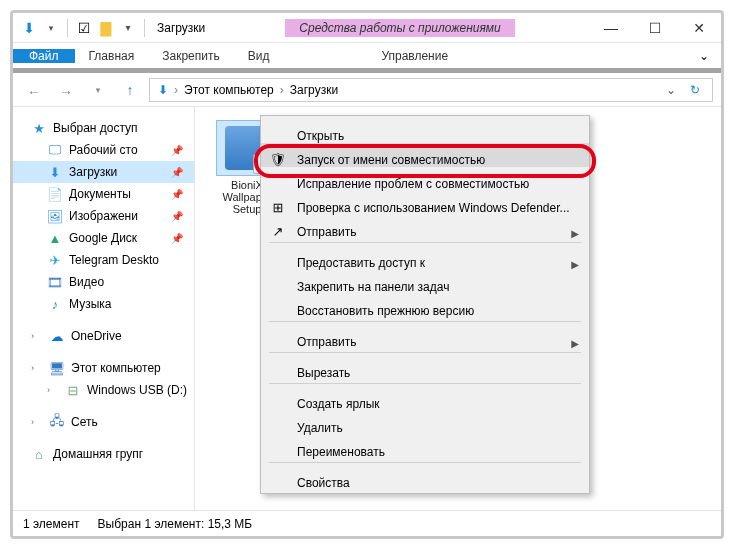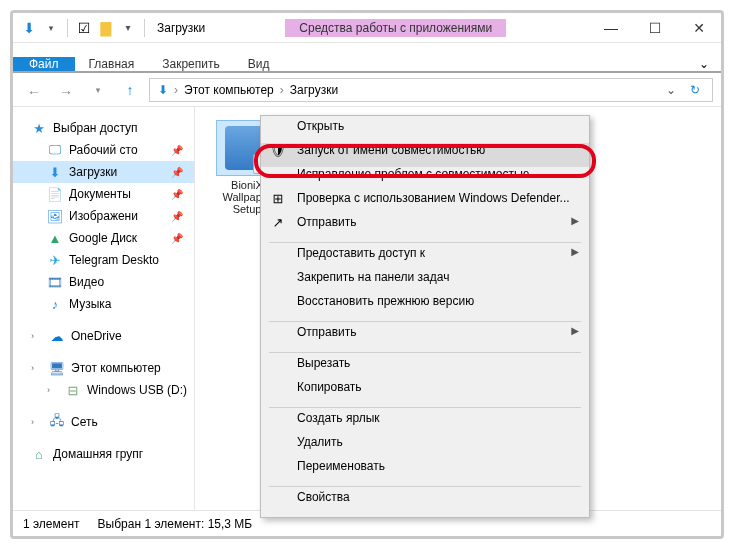--- a/index.html
+++ b/index.html
@@ -6,26 +6,26 @@
 body { background: #fff; width: 734px; height: 549px; position: relative; overflow: hidden; }
 .outer-border { position: absolute; inset: 10px; border: 3px solid #c8c8c8; border-radius: 4px; background: #fff; }
 .window { position: absolute; inset: 0; display: flex; flex-direction: column; }
 
 
 .titlebar { height: 30px; display: flex; align-items: center; border-bottom: 1px solid #e5e5e5; }
 .tb-left { display: flex; align-items: center; gap: 2px; padding-left: 6px; }
 .tb-icon { width: 20px; height: 20px; display: flex; align-items: center; justify-content: center; font-size: 14px; }
 .tb-sep { width: 1px; height: 18px; background: #d0d0d0; margin: 0 4px; }
 .tb-title { font-size: 12px; padding-left: 6px; }
-.tb-tools { margin-left: 80px; background: #e6b0e6; padding: 2px 14px; font-size: 12px; color: #333; }
+.tb-tools { margin-left: 80px; background: #e6b0e6; padding: 2px 14px; font-size: 12px; color: #333; font-style: italic; }
 .tb-right { margin-left: auto; display: flex; }
 .tb-btn { width: 44px; height: 28px; display: flex; align-items: center; justify-content: center; font-size: 14px; color: #333; }
 
 
-.ribbon { height: 30px; display: flex; align-items: flex-end; border-bottom: 2px solid #a3a3a3; font-size: 12px; }
+.ribbon { height: 30px; display: flex; align-items: center; border-bottom: 5px solid #a3a3a3; font-size: 12px; }
 .ribbon .file { background: #1786d7; color: #fff; padding: 0 16px; display: flex; align-items: center; }
 .ribbon .tab { padding: 0 14px; display: flex; align-items: center; color: #333; }
 .ribbon .tool-tab { margin-left: 68px; padding: 0 30px; }
 .ribbon .expand { margin-left: auto; padding: 0 12px; display: flex; align-items: center; }
 
 
 .addr { height: 34px; display: flex; align-items: center; gap: 6px; padding: 4px 8px; border-bottom: 1px solid #e5e5e5; }
 .nav-btn { width: 26px; height: 26px; border-radius: 3px; display: flex; align-items: center; justify-content: center; color: #888; font-size: 14px; }
 .nav-btn.active { color: #1786d7; }
 .breadcrumb { flex: 1; height: 24px; border: 1px solid #ccc; display: flex; align-items: center; font-size: 12px; padding: 0 4px; }
@@ -48,21 +48,21 @@
 
 .content { flex: 1; position: relative; padding: 14px; }
 .file-tile { width: 76px; text-align: center; font-size: 11px; color: #222; }
 .file-tile.sel .ico-box { background: #cce8ff; outline: 1px solid #8dbdf0; }
 .ico-box { width: 60px; height: 54px; margin: 0 auto 4px; display: flex; align-items: center; justify-content: center; }
 .setup-icon { width: 44px; height: 44px; background: linear-gradient(#6aa6e0,#367bc6); border-radius: 4px; position: relative; }
 .setup-icon::after { content:""; position:absolute; right:-4px; bottom:-4px; width:18px; height:18px; background:#f5f5f5; border:1px solid #aaa; border-radius:2px; }
 
 
 .ctx { position: absolute; left: 260px; top: 115px; width: 330px; background: #f0f0f0; border: 1px solid #bdbdbd; box-shadow: 3px 3px 6px rgba(0,0,0,.25); font-size: 12px; padding: 3px 0; }
-.ctx-item { height: 24px; display: flex; align-items: flex-start; padding: 0 10px 0 8px; gap: 10px; position: relative; }
+.ctx-item { height: 24px; display: flex; align-items: flex-end; padding: 0 10px 0 8px; gap: 10px; position: relative; }
 .ctx-item.hover { background: #dadada; }
 .ctx-ico { width: 18px; display: flex; justify-content: center; font-size: 13px; }
 .ctx-sub { margin-left: auto; font-size: 10px; color: #555; }
 .ctx-sep { height: 1px; background: #d0d0d0; margin: 3px 8px; }
 .highlight-ring { position: absolute; left: 254px; top: 144px; width: 342px; height: 34px; border: 4px solid #e2001a; border-radius: 16px; pointer-events: none; z-index: 10; }
 
 
 .status { height: 26px; border-top: 1px solid #e5e5e5; display: flex; align-items: center; font-size: 12px; padding: 0 10px; gap: 18px; }
 </style>
 </head>
@@ -88,20 +88,21 @@
       <div class="tb-btn">☐</div>
       <div class="tb-btn">✕</div>
     </div>
   </div>
 
   <div class="ribbon">
     <div class="file">Файл</div>
     <div class="tab">Главная</div>
     <div class="tab">Закрепить</div>
     <div class="tab">Вид</div>
+    <div class="tab tool-tab">Управление</div>
     <div class="expand">⌄</div>
   </div>
 
   <div class="addr">
     <div class="nav-btn">←</div>
     <div class="nav-btn">→</div>
     <div class="nav-btn" style="font-size:9px">▾</div>
     <div class="nav-btn active">↑</div>
     <div class="breadcrumb">
       <span class="bc-seg" style="color:#1786d7">⬇</span>
@@ -255,24 +256,20 @@
     <div class="ctx-item">
       <span class="ctx-ico"></span>
       <span>Отправить</span>
       <span class="ctx-sub">▶</span>
     </div>
     <div class="ctx-sep"></div>
     <div class="ctx-item">
       <span class="ctx-ico"></span>
       <span>Вырезать</span>
     </div>
-    <div class="ctx-item">
-      <span class="ctx-ico"></span>
-      <span>Копировать</span>
-    </div>
     <div class="ctx-sep"></div>
     <div class="ctx-item">
       <span class="ctx-ico"></span>
       <span>Создать ярлык</span>
     </div>
     <div class="ctx-item">
       <span class="ctx-ico"></span>
       <span>Удалить</span>
     </div>
     <div class="ctx-item">

